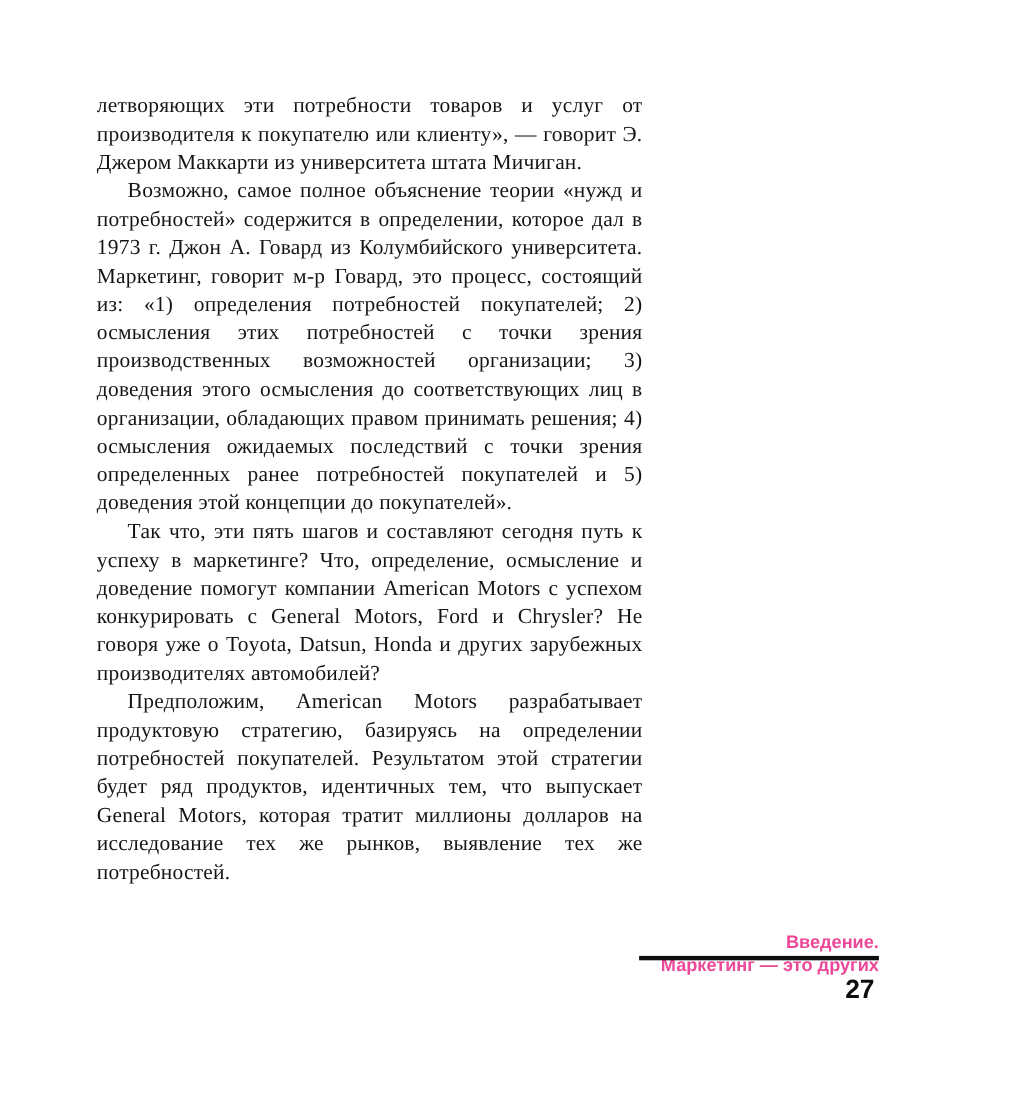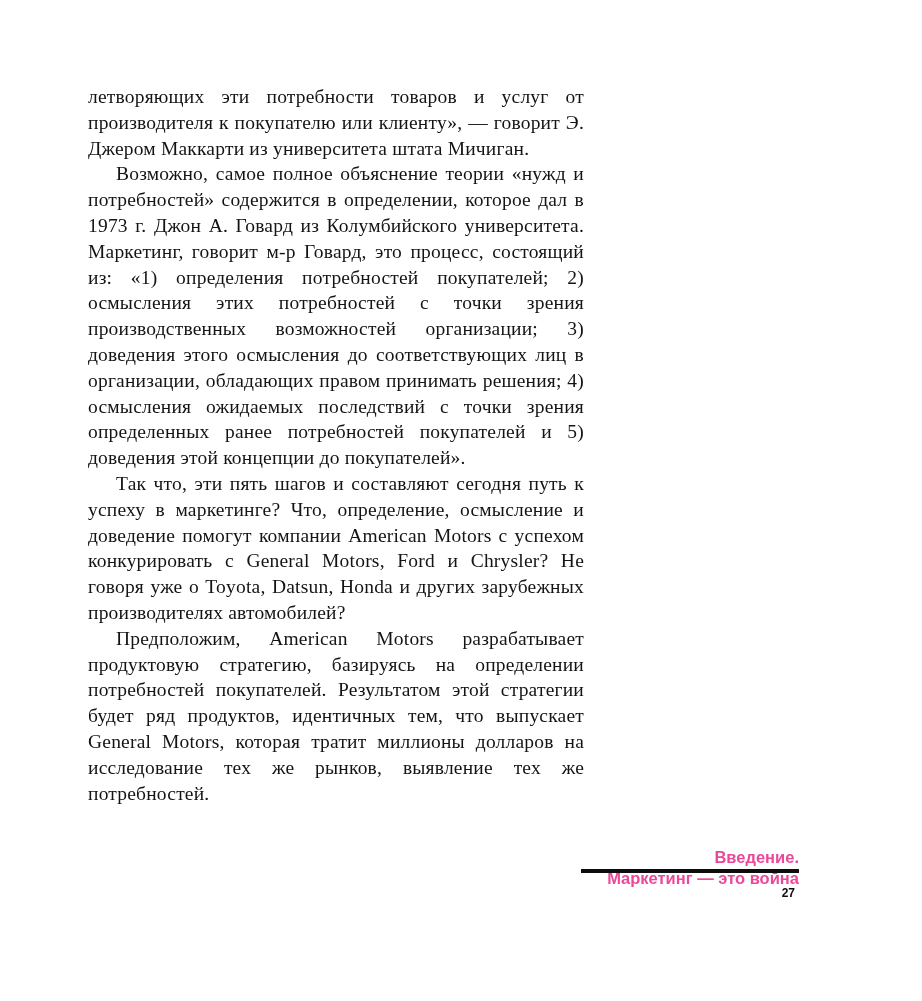--- a/index.html
+++ b/index.html
@@ -55,39 +55,39 @@
     width: 218px;
     height: 4px;
     background: #0d0d0d;
   }
   .page-number {
     position: absolute;
     top: 886px;
     right: 99px;
     font-family: "Liberation Sans", sans-serif;
     font-weight: 700;
-    font-size: 12px;
+    font-size: 24px;
     color: #0d0d0d;
     text-align: right;
   }
 </style>
 </head>
 <body>
 
 <div class="page">
 
   <div class="text-column">
       <p class=""><span>летворяющих эти потребности товаров и услуг от производителя к покупателю или клиенту», — говорит Э. Джером Маккарти из университета штата Мичиган.</span></p>
       <p class="indent"><span>Возможно, самое полное объяснение теории «нужд и потребностей» содержится в определении, которое дал в 1973 г. Джон А. Говард из Колумбийского университета. Маркетинг, говорит м-р Говард, это процесс, состоящий из: «1) определения потребностей покупателей; 2) осмысления этих потребностей с точки зрения производственных возможностей организации; 3) доведения этого осмысления до соответствующих лиц в организации, обладающих правом принимать решения; 4) осмысления ожидаемых последствий с точки зрения определенных ранее потребностей покупателей и 5) доведения этой концепции до покупателей».</span></p>
       <p class="indent"><span>Так что, эти пять шагов и составляют сегодня путь к успеху в маркетинге? Что, определение, осмысление и доведение помогут компании </span><span class="italic">American Motors</span><span> с успехом конкурировать с </span><span class="italic">General Motors</span><span>, </span><span class="italic">Ford</span><span> и </span><span class="italic">Chrysler</span><span>? Не говоря уже о </span><span class="italic">Toyota, Datsun, Honda</span><span> и других зарубежных производителях автомобилей?</span></p>
       <p class="indent"><span>Предположим, </span><span class="italic">American Motors</span><span> разрабатывает продуктовую стратегию, базируясь на определении потребностей покупателей. Результатом этой стратегии будет ряд продуктов, идентичных тем, что выпускает </span><span class="italic">General Motors</span><span>, которая тратит миллионы долларов на исследование тех же рынков, выявление тех же потребностей.</span></p>
     </div>
 
   <div class="margin-note">
     <div>Введение.</div>
-    <div>Маркетинг — это война</div>
+    <div>Маркетинг — это других</div>
   </div>
 
   <div class="margin-rule"></div>
 
   <div class="page-number">27</div>
 
 </div>
 
 </body></html>

